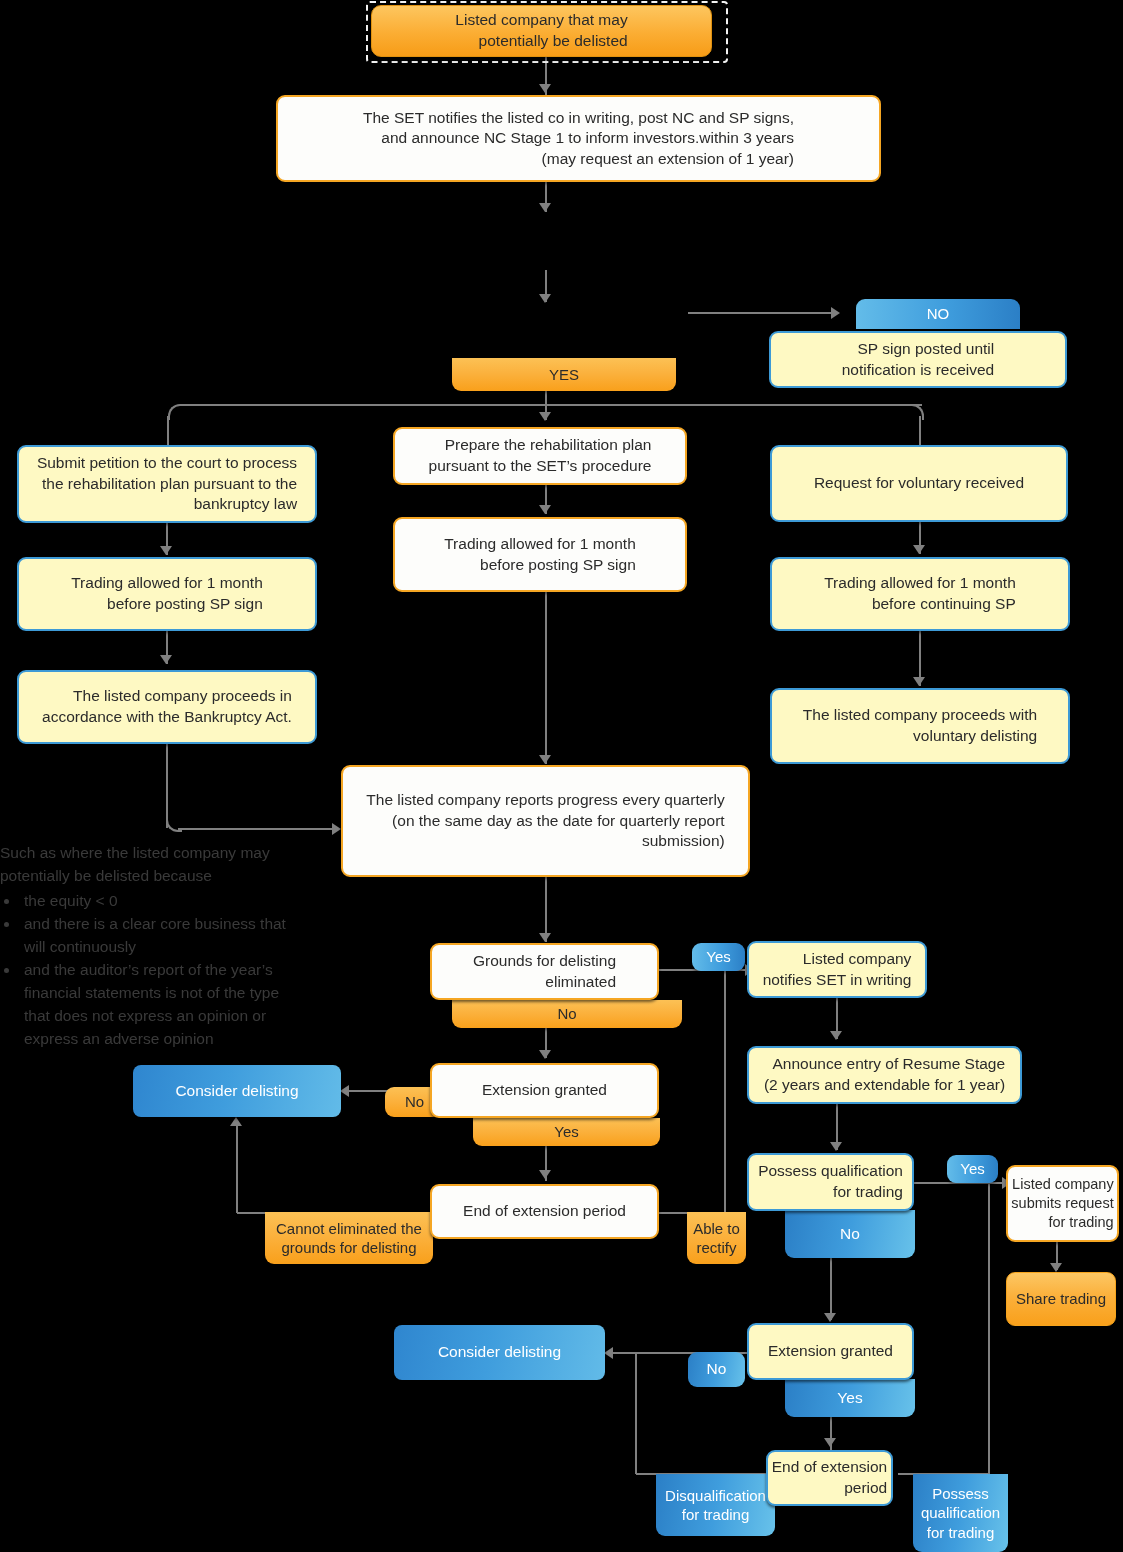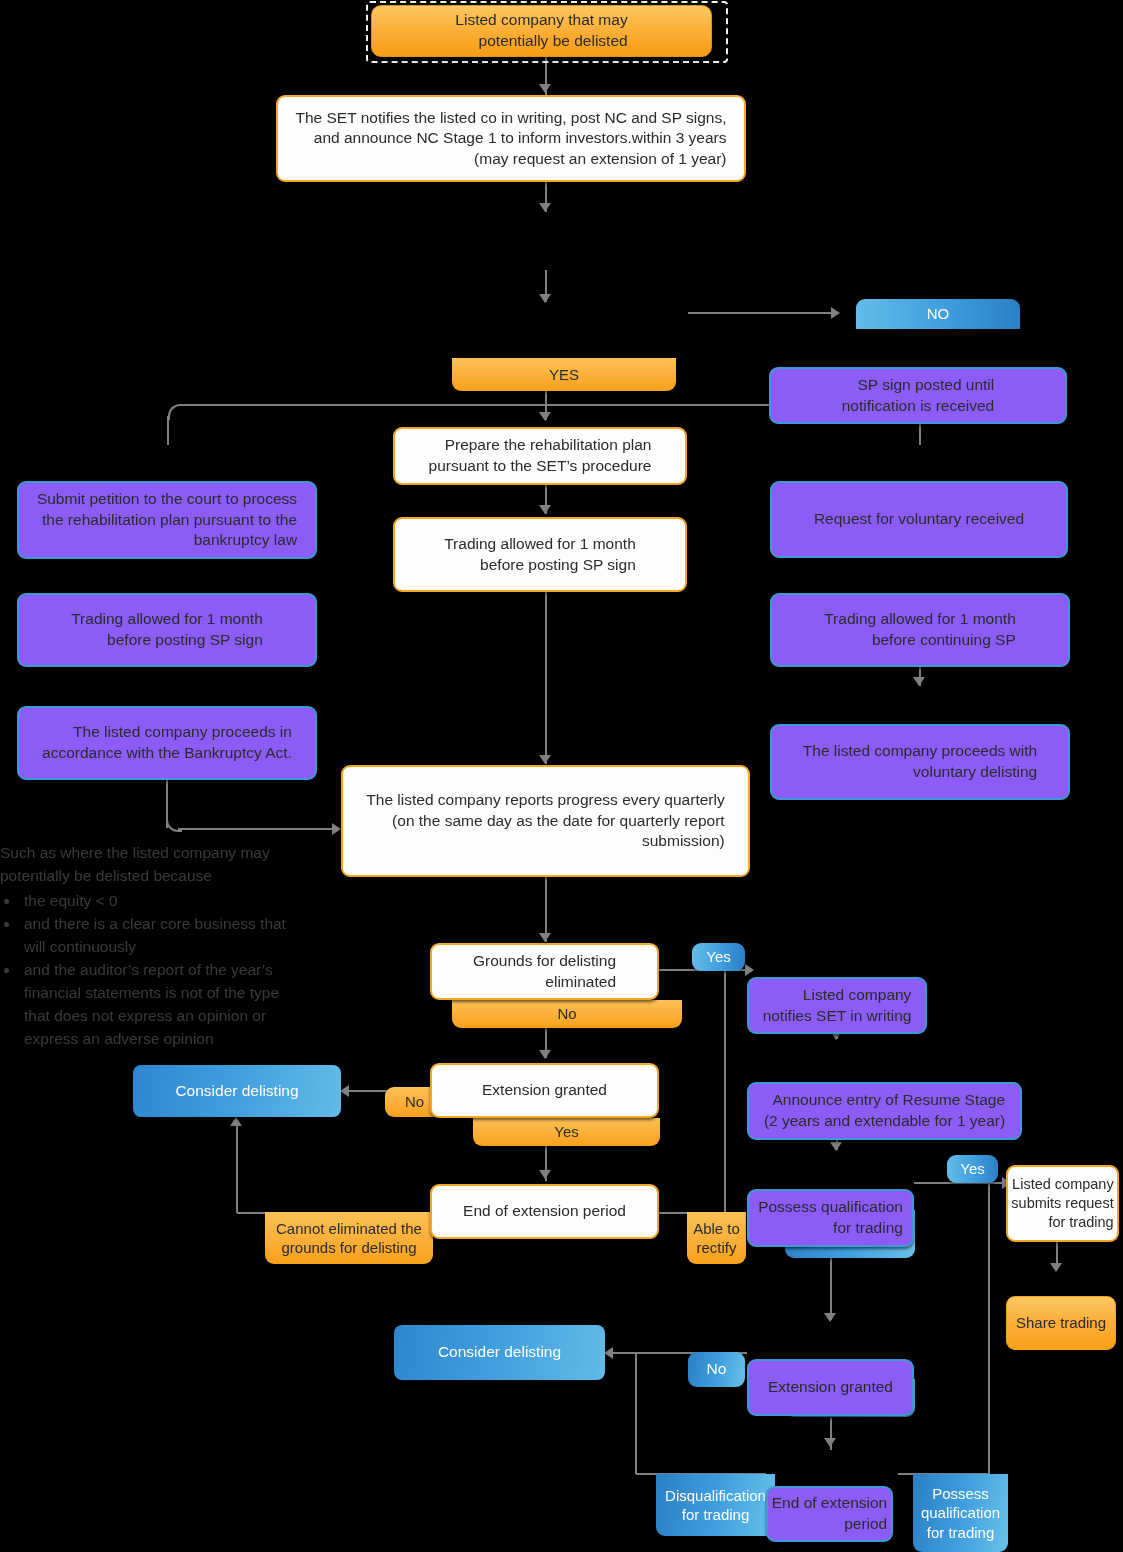--- a/index.html
+++ b/index.html
@@ -32,25 +32,24 @@
 
   
   .n-orange{
     background:#fdfdfb;
     border:2.5px solid #f5a623;
     color:#2b2b2b;
     box-shadow:0 2px 3px rgba(0,0,0,.55);
   }
   
   .n-blue{
-    background:#8b5cf6;
+    background:#fef9c3;
     border:2.5px solid #3d9ad6;
     color:#2b2b2b;
     box-shadow:0 2px 3px rgba(0,0,0,.55);
-    margin-top:36px;
   }
   
   .n-fill-orange{
     background:linear-gradient(180deg,#fcc764 0%,#fbb03b 45%,#f9a01b 100%);
     border:1px solid #f7a41c;
     color:#2b2b2b;
     box-shadow:0 2px 3px rgba(0,0,0,.5);
   }
   
   .n-fill-blue{
@@ -232,21 +231,21 @@
   <div class="ln lnh" style="left:636px;top:1473px;width:130px;"></div>
   <div class="ln lnv" style="left:635px;top:1352px;height:122px;"></div>
 
   <div class="ln lnv" style="left:1056px;top:1242px;height:28px;"></div>
   <div class="arrow arr-down" style="left:1050px;top:1263px;"></div>
 
   <div class="marquee" style="left:366px;top:1px;width:358px;height:58px;"></div>
   <div class="node n-root" style="left:371px;top:5px;width:341px;height:52px;font-size:15.5px;">Listed company that may
 potentially be delisted</div>
 
-  <div class="node n-orange" style="left:276px;top:95px;width:470px;height:87px;font-size:15.5px;">The SET notifies the listed co in writing, post NC and SP signs,
+  <div class="node n-orange" style="left:276px;top:95px;width:605px;height:87px;font-size:15.5px;">The SET notifies the listed co in writing, post NC and SP signs,
 and announce NC Stage 1 to inform investors.within 3 years
 (may request an extension of 1 year)</div>
 
 
   <div class="tab tab-orange" style="left:432px;top:358px;width:224px;height:33px;font-size:15px;">YES</div>
 
   <div class="tab tab-blue-h tab-top" style="left:836px;top:299px;width:164px;height:30px;font-size:15px;">NO</div>
   <div class="node n-blue" style="left:769px;top:331px;width:298px;height:57px;font-size:15.5px;">SP sign posted until
 notification is received</div>
 
@@ -307,21 +306,21 @@
 rectify</div>
 
   <div class="tab tab-blue-d" style="left:765px;top:1210px;width:130px;height:48px;font-size:15.5px;">No</div>
   <div class="node n-blue" style="left:747px;top:1153px;width:167px;height:58px;font-size:15.5px;">Possess qualification
 for trading</div>
   <div class="tab tab-blue-h tab-all" style="left:927px;top:1155px;width:51px;height:28px;font-size:15px;">Yes</div>
 
   <div class="node n-orange" style="left:1006px;top:1165px;width:113px;height:77px;font-size:14.5px;">Listed company
 submits request
 for trading</div>
-  <div class="node n-fill-orange" style="left:1006px;top:1272px;width:110px;height:54px;font-size:15px;margin-top:24px;">Share trading</div>
+  <div class="node n-fill-orange" style="left:1006px;top:1272px;width:110px;height:54px;font-size:15px;">Share trading</div>
 
   <div class="tab tab-blue-d" style="left:765px;top:1379px;width:130px;height:38px;font-size:15.5px;">Yes</div>
   <div class="node n-blue" style="left:747px;top:1323px;width:167px;height:57px;font-size:15.5px;">Extension granted</div>
   <div class="tab tab-blue-d tab-all" style="left:668px;top:1352px;width:57px;height:35px;font-size:15.5px;">No</div>
 
   <div class="node n-fill-blue" style="left:394px;top:1325px;width:211px;height:55px;font-size:15.5px;border-radius:8px;">Consider delisting</div>
 
   <div class="node n-blue" style="left:766px;top:1450px;width:127px;height:56px;font-size:15.5px;">End of extension
 period</div>
 

